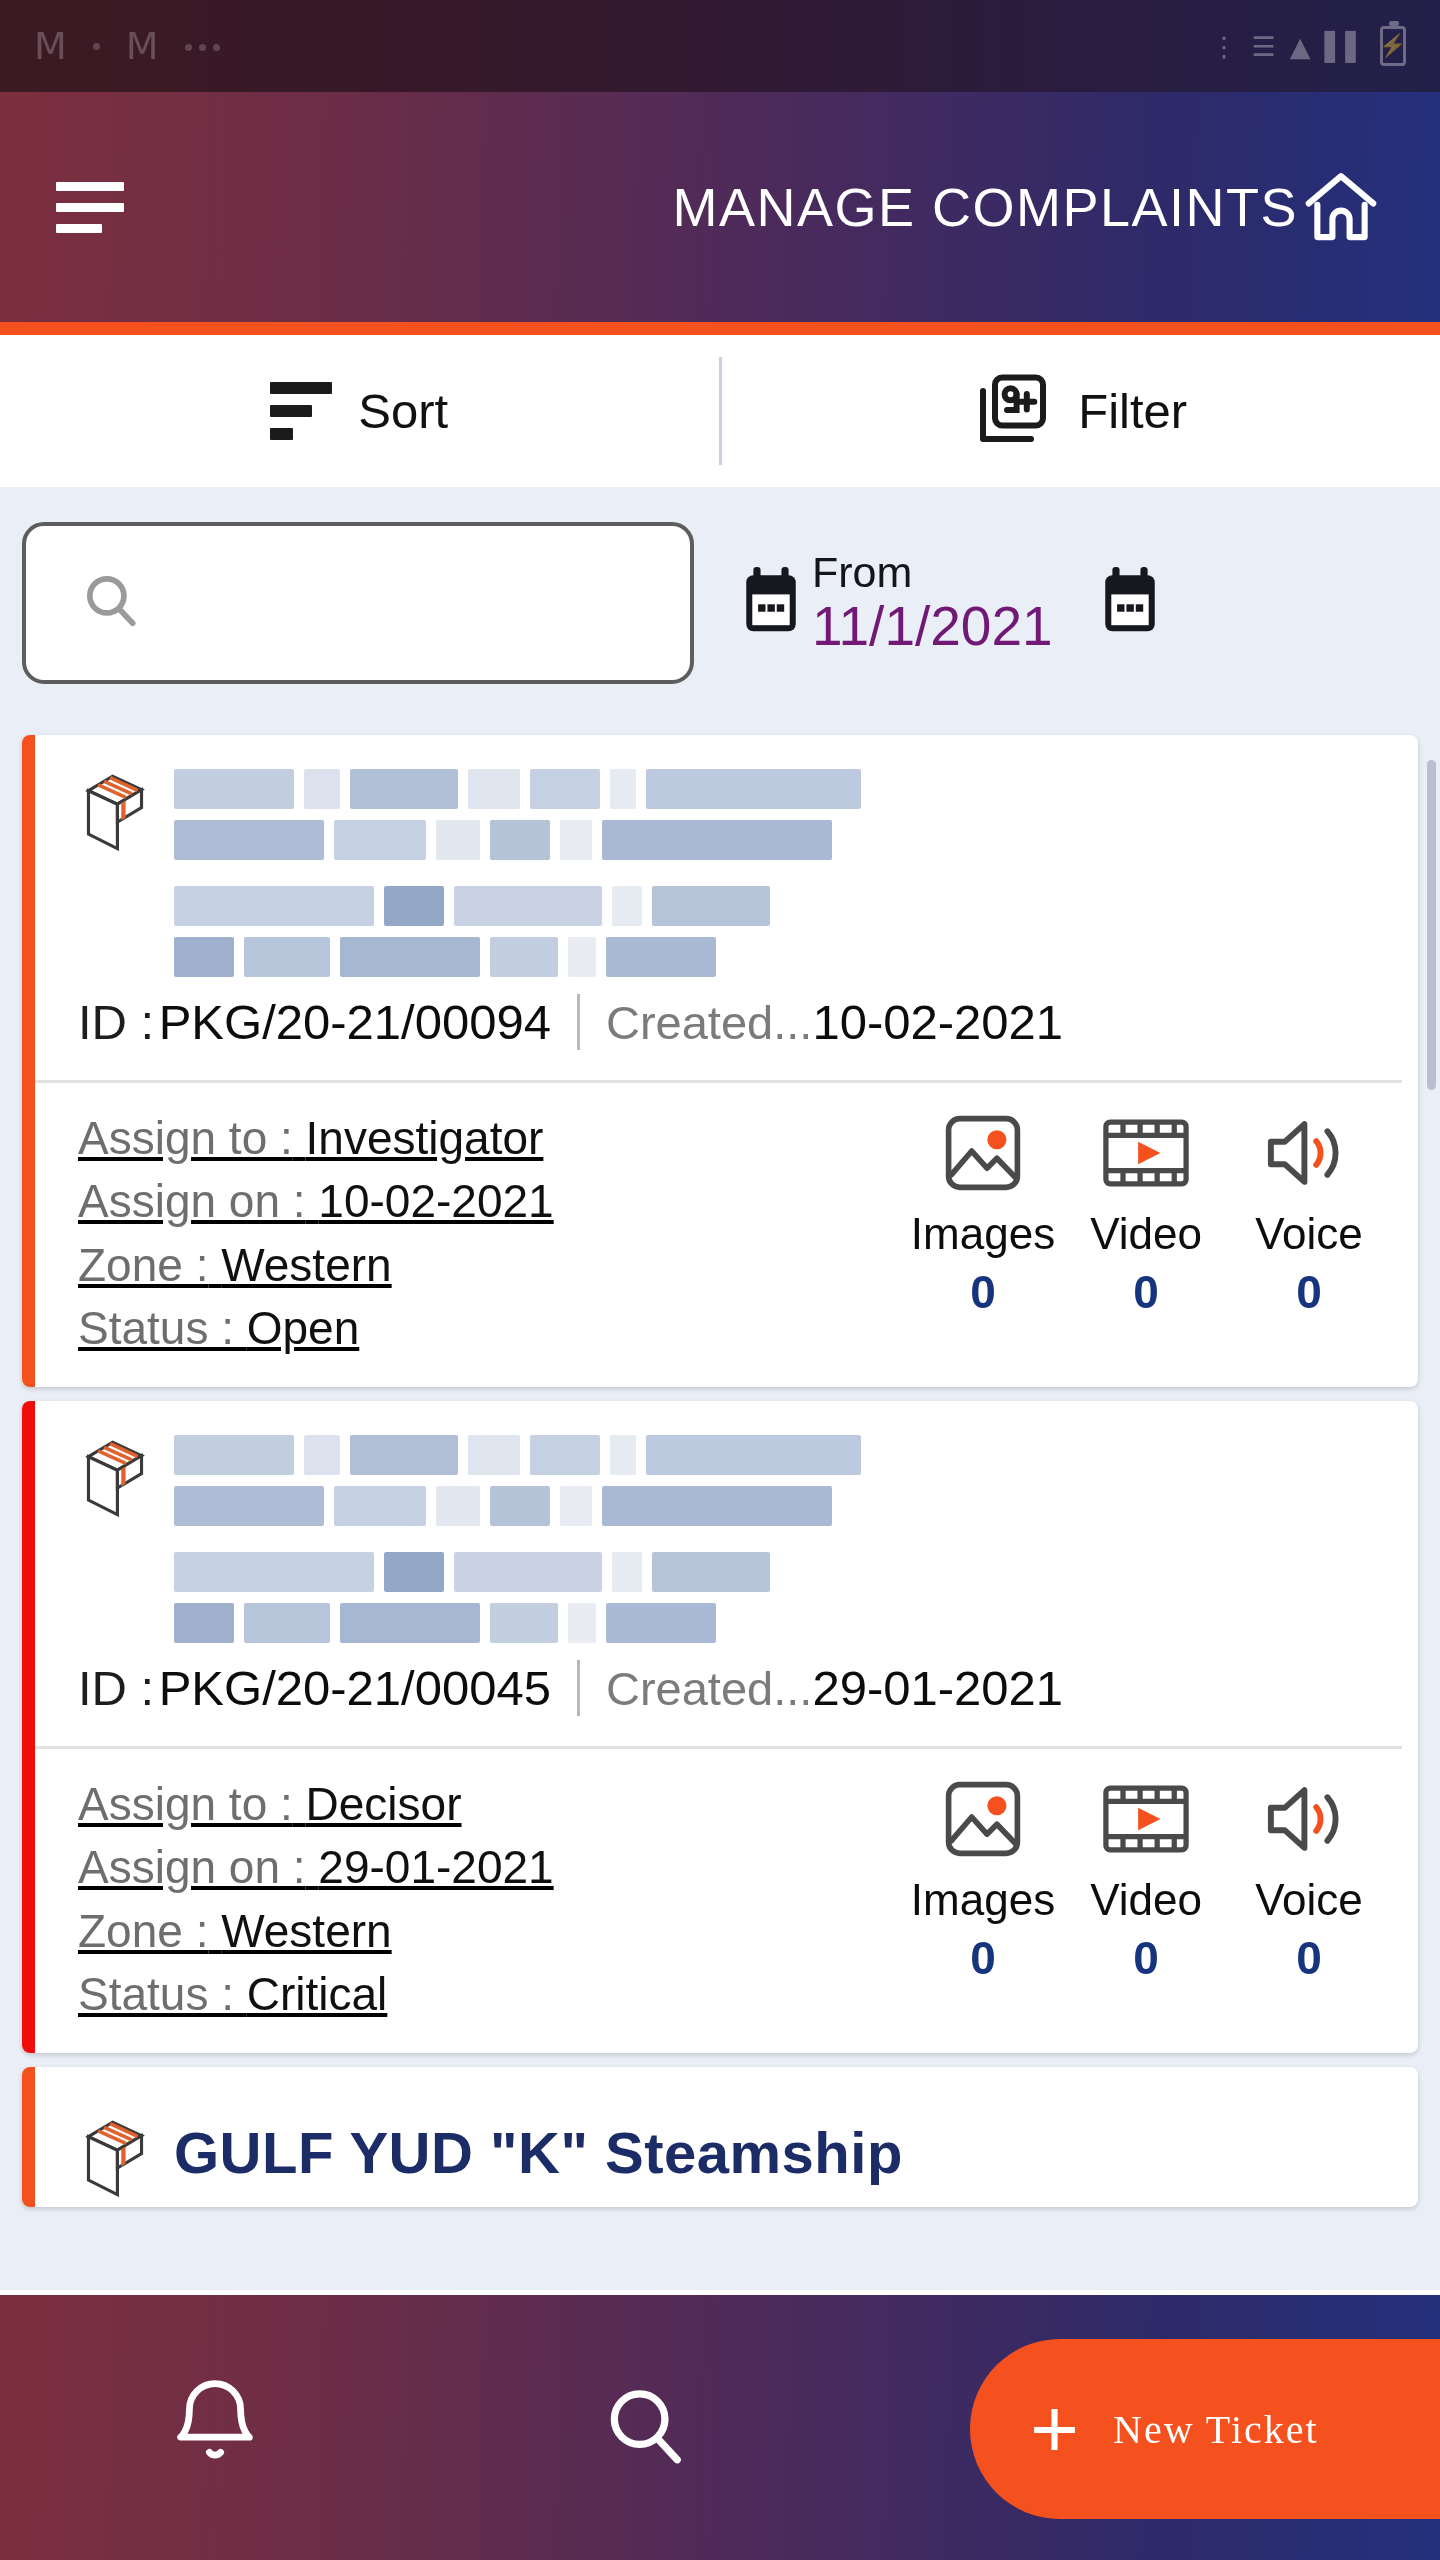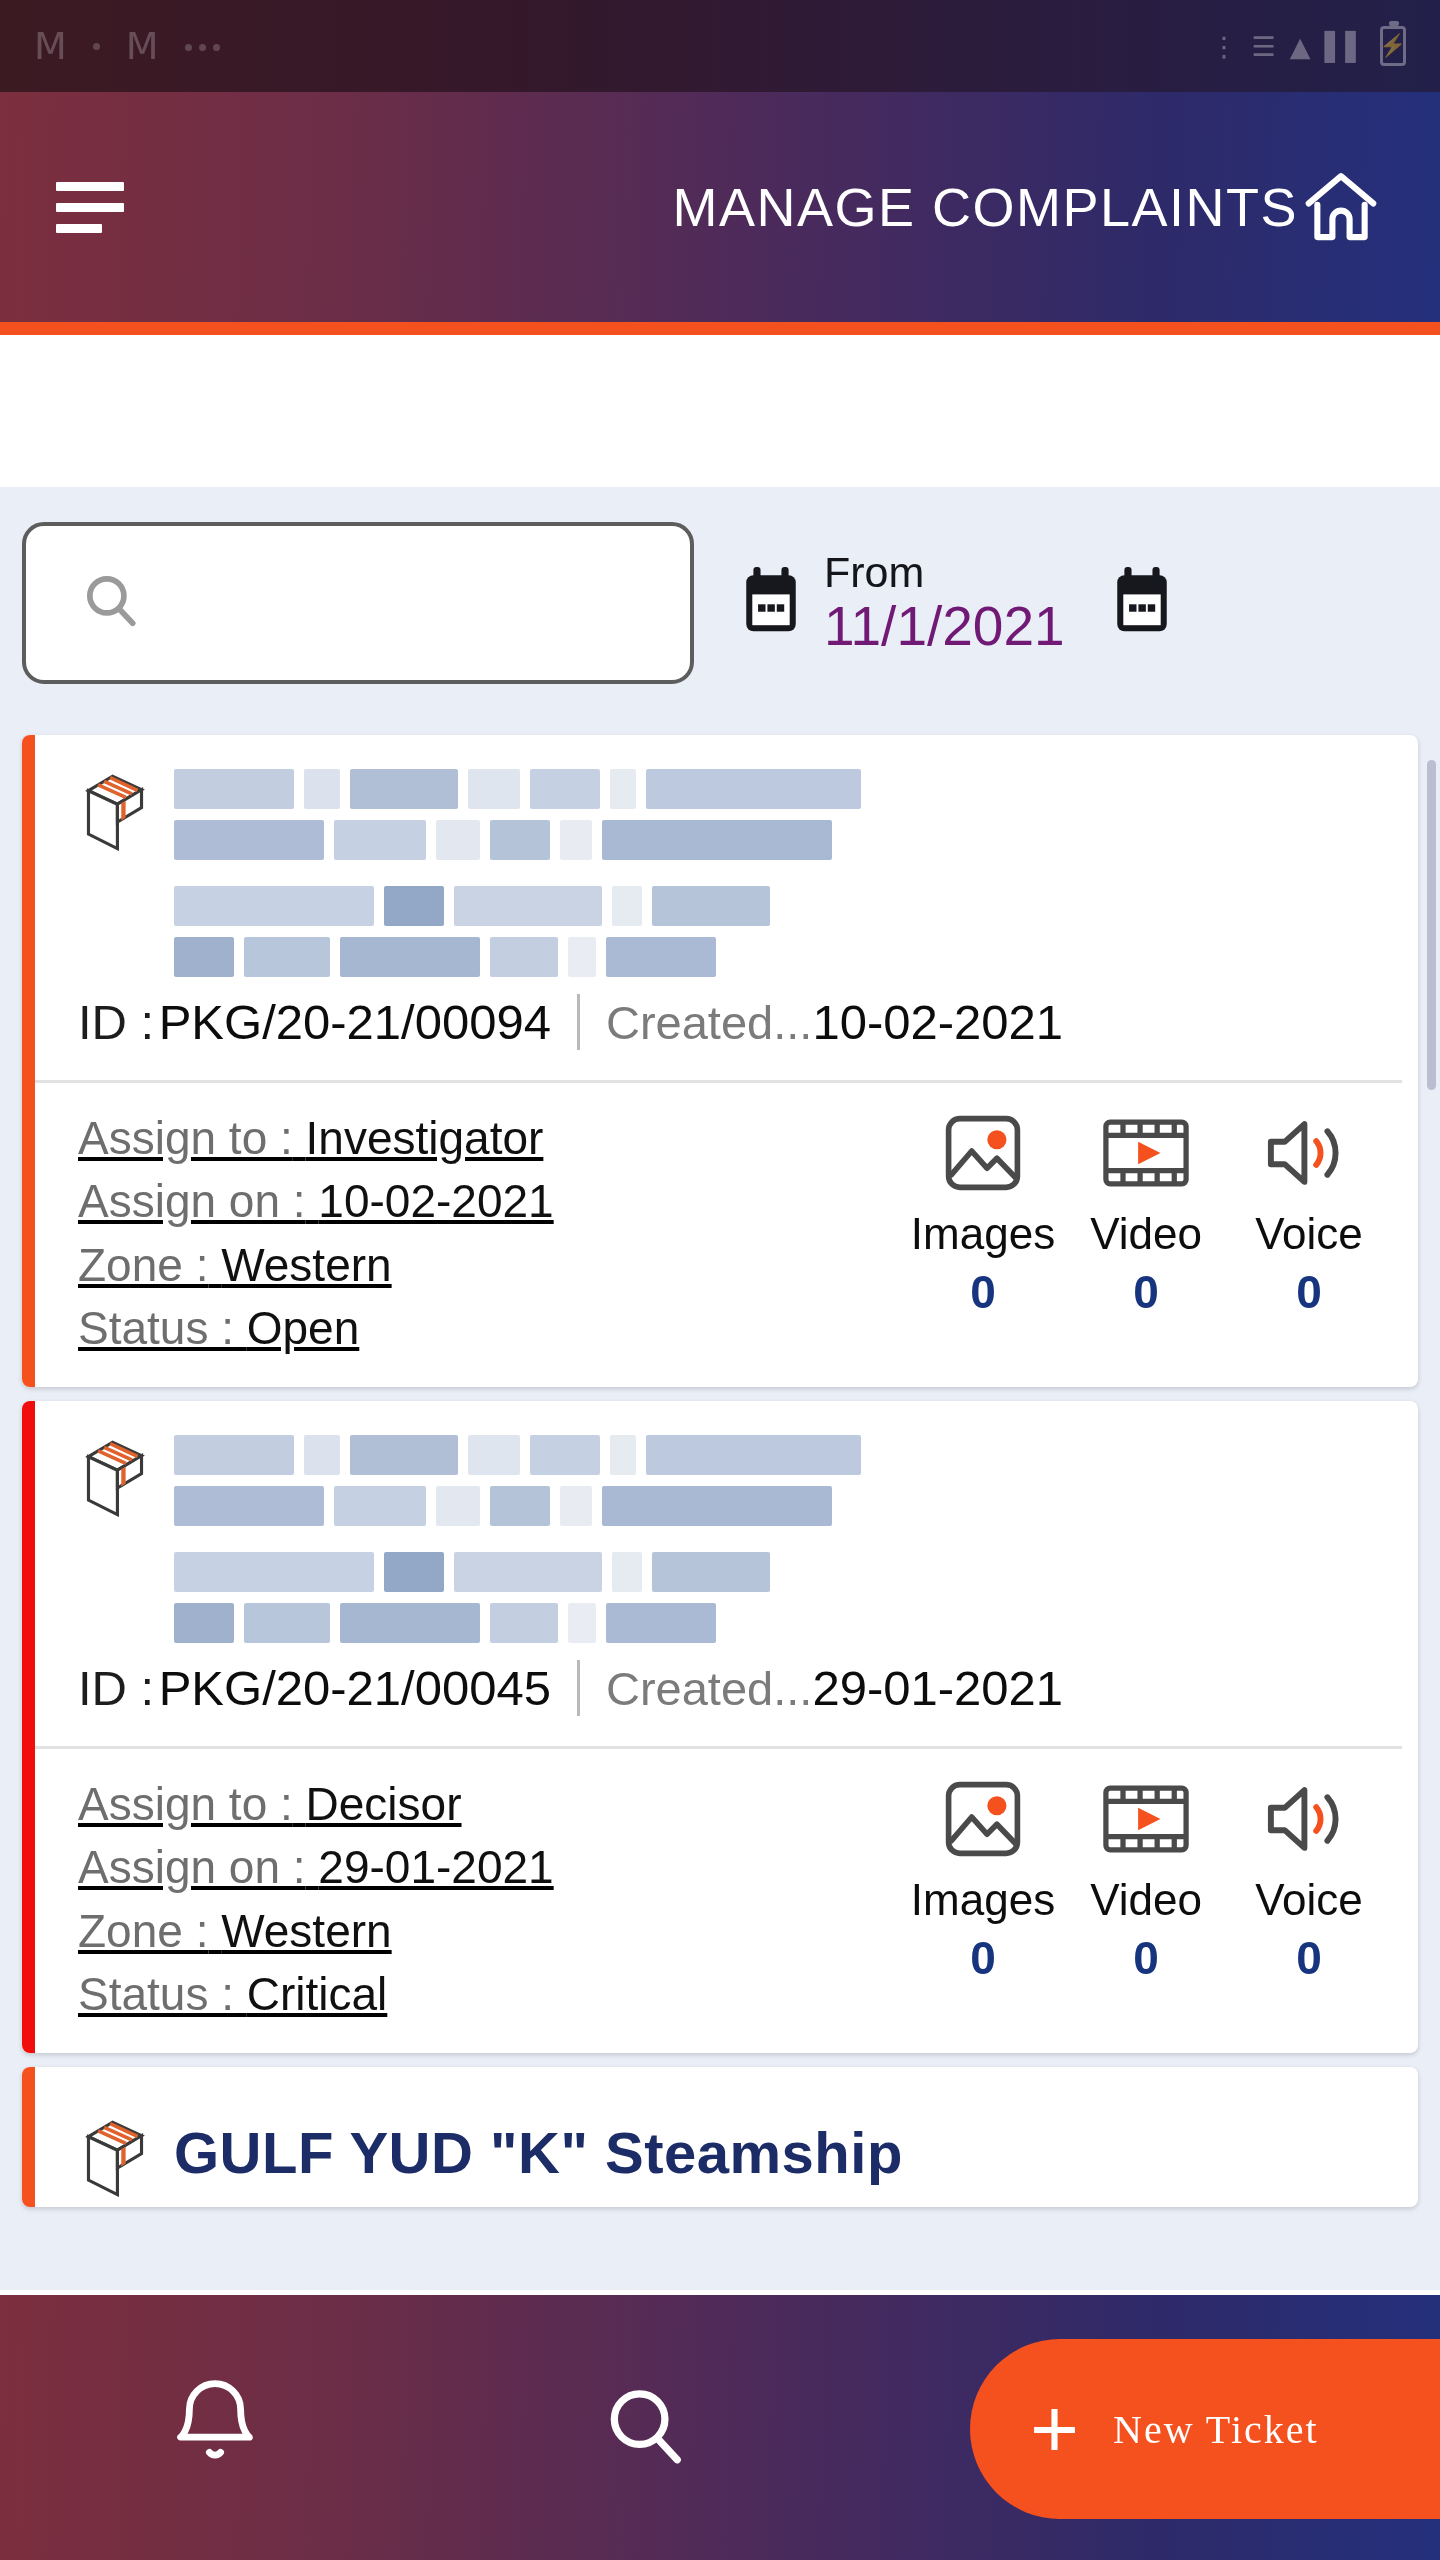--- a/index.html
+++ b/index.html
@@ -66,21 +66,21 @@
   
   .searchrow{
     position:absolute; top:487px; left:0; width:1440px; height:232px;
     background:#e9eef7; display:flex; align-items:center; padding:0 22px;
   }
   .searchbox{
     width:672px; height:162px; background:#fff;
     border:4px solid #5d5d5d; border-radius:22px;
     display:flex; align-items:center; padding-left:54px;
   }
-  .dateitem{ display:flex; align-items:center; gap:20px; margin-left:44px;}
+  .dateitem{ display:flex; align-items:center; gap:8px; margin-left:44px;}
   .date-txt{ display:flex; flex-direction:column; line-height:1.12;}
   .date-lbl{ font-size:43px; color:#14161c;}
   .date-val{ font-size:55px; color:#701a75;}
 
   
   .list{
     position:absolute; top:719px; left:0; width:1440px; height:1571px;
     background:#e9eef7; padding:16px 22px 0 22px; overflow:hidden;
   }
   .card{
@@ -174,20 +174,43 @@
     <div class="appbar-title">MANAGE COMPLAINTS</div>
     <div class="home-ico">
       <svg viewBox="0 0 24 24" width="86" height="86" fill="none" stroke="#ffffff" stroke-width="1.7" stroke-linecap="round" stroke-linejoin="round">
         <path d="M3 11 L12 3.4 L21 11"></path>
         <path d="M5.4 11.4 V20.4 H9.6 V15.4 a2.4 2.4 0 0 1 4.8 0 V20.4 H18.6 V11.4"></path>
       </svg>
     </div>
   </div>
   <div class="orangebar"></div>
 
+  <div class="sortfilter">
+    <div class="sf-cell">
+      <span class="sorticon">
+          <i></i>
+          <i></i>
+          <i></i>
+        </span>
+      <span class="sf-label">Sort</span>
+    </div>
+    <div class="sf-divider"></div>
+    <div class="sf-cell">
+      <span>
+        <svg viewBox="0 0 26 26" width="78" height="78" fill="none" stroke="#1b1b1b" stroke-width="2">
+          <path d="M3 7 V23 H19" stroke-linecap="round" stroke-linejoin="round"></path>
+          <rect x="7" y="2.5" width="16" height="16" rx="2.4"></rect>
+          <circle cx="12.2" cy="8.1" r="2.0"></circle>
+          <path d="M14.2 8.1 V13.3 H11.0" stroke-linecap="round"></path>
+          <path d="M17.6 8.0 V13.2 M15.1 10.6 H20.1" stroke-linecap="round"></path>
+        </svg>
+      </span>
+      <span class="sf-label">Filter</span>
+    </div>
+  </div>
 
   <div class="searchrow">
     <div class="searchbox">
       <span>
         <svg viewBox="0 0 24 24" width="62" height="62" fill="none" stroke="#9a9a9a" stroke-width="2.2" stroke-linecap="round">
           <circle cx="10.4" cy="10" r="6.6"></circle>
             <path d="M15.3 15.2 L20.4 20.6"></path>
         </svg>
       </span>
       <input type="text" style="border: none; outline: none; font-size: 44px; width: 480px; background: transparent; font-family: &quot;Liberation Sans&quot;, sans-serif;" placeholder="">

